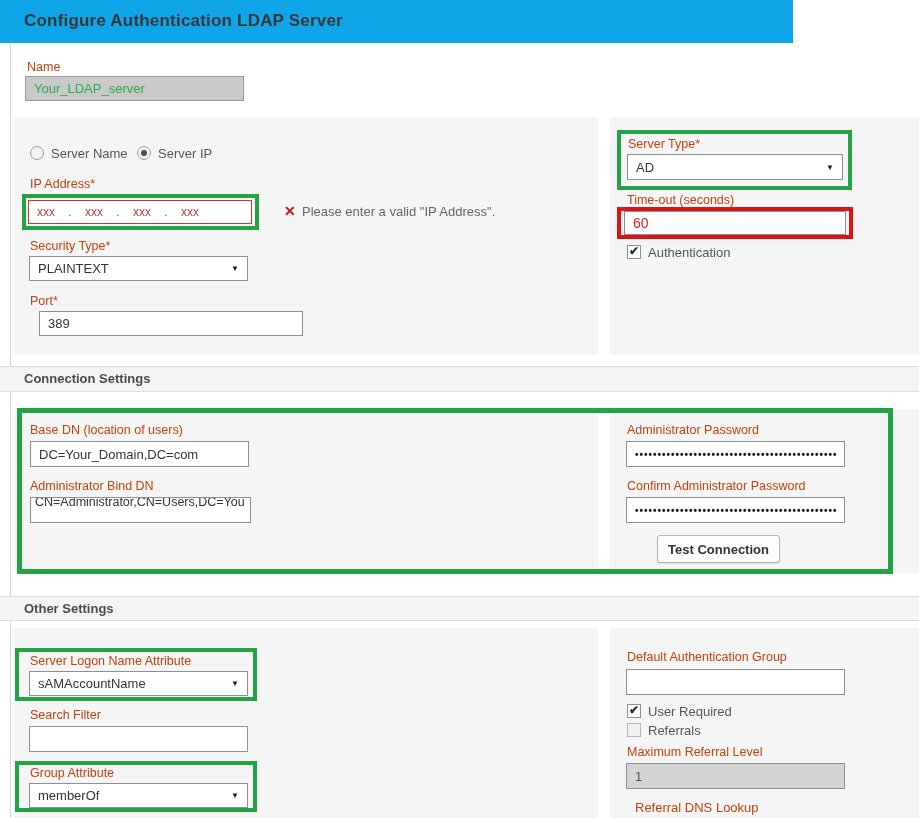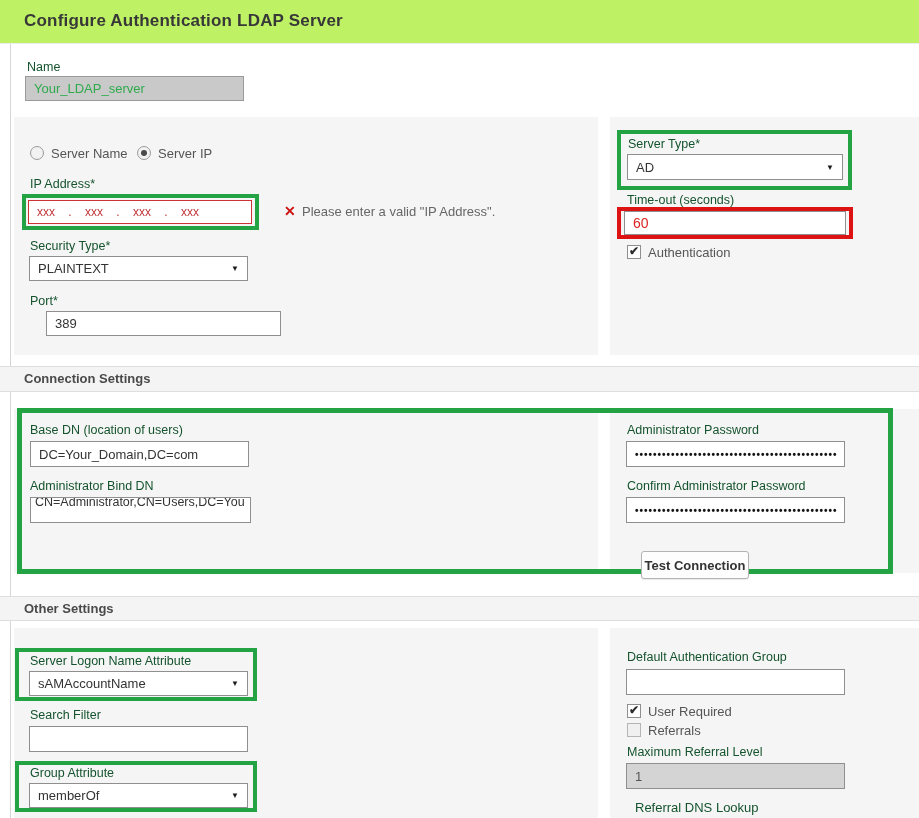--- a/index.html
+++ b/index.html
@@ -4,30 +4,30 @@
 <style>
   * { margin:0; padding:0; box-sizing:border-box; }
   html,body { background:#fff; }
   .stage {
     position:relative; width:919px; height:818px; overflow:hidden;
     font-family:"Liberation Sans", sans-serif; background:#ffffff;
     color:#333;
   }
   .abs { position:absolute; }
   .header {
-    left:0; top:0; width:919px; height:44px; background:#bef264;
+    left:0; top:0; width:793px; height:44px; background:#0ea5e9;
     border-bottom:1px solid #ececec;
   }
   .page-title {
     position:absolute; left:24px; top:11px; font-size:17px; font-weight:700; color:#383838;
     letter-spacing:0.2px;
   }
   .vline { left:10px; top:44px; width:1px; height:774px; background:#d6d6d6; }
   .panel { background:#f5f5f5; }
-  .label { font-size:12.5px; color:#14532d; white-space:nowrap; }
+  .label { font-size:12.5px; color:#c2410c; white-space:nowrap; }
   .field {
     background:#fff; border:1px solid #8f8f8f; font-size:13px; color:#333;
     display:flex; align-items:center; padding:0 8px; white-space:nowrap; overflow:hidden;
   }
   .field.disabled { background:#c9c9c9; }
   .select {
     background:#fff; border:1px solid #8f8f8f; font-size:13px; color:#333;
     display:flex; align-items:center; justify-content:space-between;
     padding:0 8px; cursor:pointer; white-space:nowrap; overflow:hidden;
   }
@@ -94,21 +94,21 @@
   <span class="abs error-x" style="left:284px; top:203px;">✕</span>
   <div class="abs error-text" style="left:302px; top:204px;">Please enter a valid "IP Address".</div>
 
   <div class="abs label" style="left:30px; top:239px;">Security Type*</div>
   <div class="abs select" style="left:29px; top:256px; width:219px; height:25px;">
     <span>PLAINTEXT</span>
     <span class="arrow">▼</span>
   </div>
 
   <div class="abs label" style="left:30px; top:294px;">Port*</div>
-  <div class="abs field" style="left:46px; top:311px; width:235px; height:25px;">389</div>
+  <div class="abs field" style="left:39px; top:311px; width:264px; height:25px;">389</div>
 
   <div class="abs hl-green" style="left:617px; top:130px; width:235px; height:60px;"></div>
   <div class="abs label" style="left:628px; top:137px;">Server Type*</div>
   <div class="abs select" style="left:627px; top:154px; width:216px; height:26px;">
     <span>AD</span>
     <span class="arrow">▼</span>
   </div>
 
   <div class="abs label" style="left:627px; top:193px;">Time-out (seconds)</div>
   <div class="abs hl-red" style="left:617px; top:207px; width:236px; height:32px;"></div>
@@ -132,21 +132,21 @@
 
   <div class="abs label" style="left:30px; top:479px;">Administrator Bind DN</div>
   <div class="abs field" style="left:30px; top:497px; width:221px; height:26px; padding:0 2px 16px 4px; font-size:12.5px;">CN=Administrator,CN=Users,DC=You</div>
 
   <div class="abs label" style="left:627px; top:423px;">Administrator Password</div>
   <div class="abs field dots" style="left:626px; top:441px; width:219px; height:26px;">•••••••••••••••••••••••••••••••••••••••••••••</div>
 
   <div class="abs label" style="left:627px; top:479px;">Confirm Administrator Password</div>
   <div class="abs field dots" style="left:626px; top:497px; width:219px; height:26px;">•••••••••••••••••••••••••••••••••••••••••••••</div>
 
-  <div class="abs btn" style="left:641px; top:535px; width:108px; height:28px;margin-top:16px;">Test Connection</div>
+  <div class="abs btn" style="left:657px; top:535px; width:123px; height:28px;">Test Connection</div>
 
   <div class="abs bar" style="top:596px; height:25px;text-align:center;">
     <div class="bar-title">Other Settings</div>
   </div>
 
   <div class="abs panel" style="left:14px; top:628px; width:584px; height:190px;"></div>
   <div class="abs panel" style="left:610px; top:628px; width:309px; height:190px;"></div>
 
   <div class="abs hl-green" style="left:15px; top:648px; width:242px; height:53px;"></div>
   <div class="abs label" style="left:30px; top:654px;">Server Logon Name Attribute</div>

